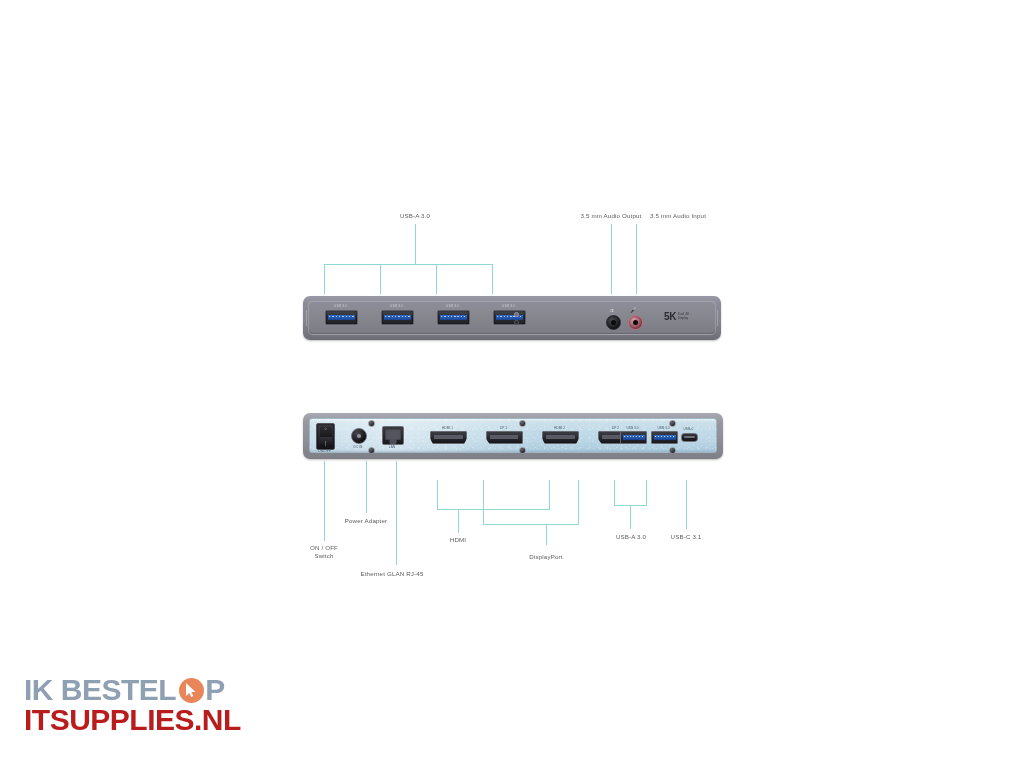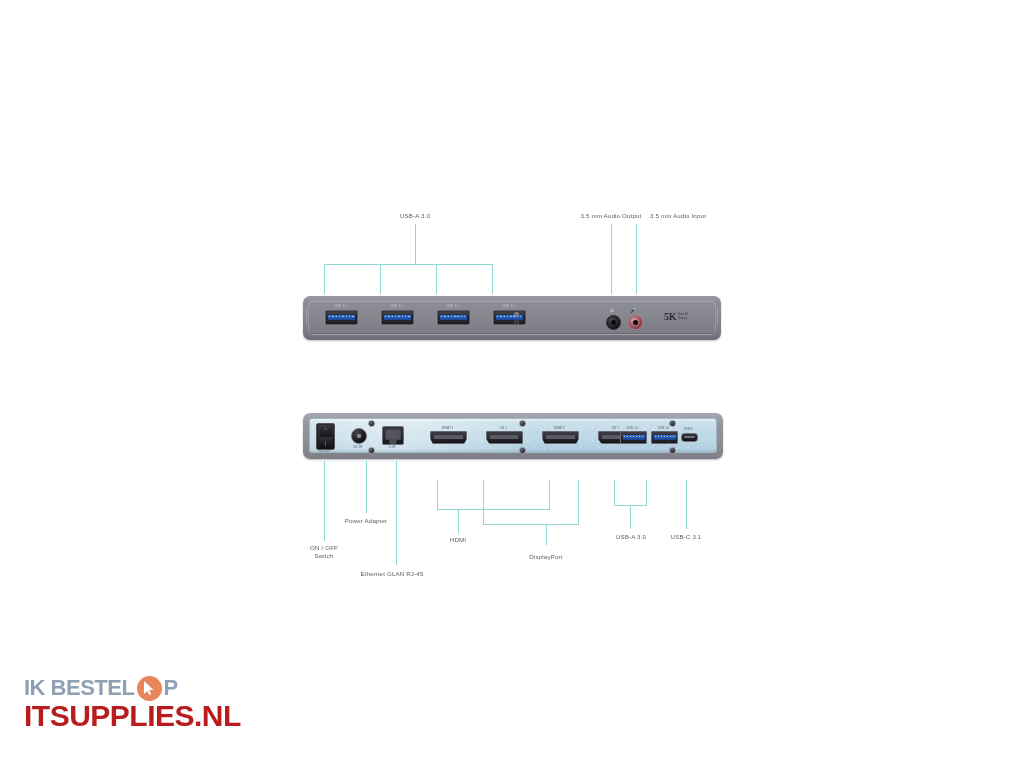--- a/index.html
+++ b/index.html
@@ -23,21 +23,21 @@
     text-align:center;
     transform:translateX(-50%);
   }
 
   
   .ln{position:absolute;background:#8fd8d4;}
   .ln.v{width:1px;}
   .ln.h{height:1px;}
 
   
-  .dock{position:absolute;box-sizing:border-box;font-family:Liberation Serif, serif;}
+  .dock{position:absolute;box-sizing:border-box;}
 
   .front{
     left:303px;top:296px;width:418px;height:44px;
     border-radius:7px;
     background:linear-gradient(180deg,#9a9aa6 0%,#8b8b98 18%,#84848f 55%,#76767f 88%,#6b6b74 100%);
     box-shadow:0 1px 2px rgba(0,0,0,.25);
   }
   .front .inner{
     position:absolute;left:5px;top:4px;right:5px;bottom:5px;
     border-radius:5px;
@@ -237,21 +237,21 @@
 
   
   .cap{
     position:absolute;font-size:3.2px;color:#4a5a66;letter-spacing:.05px;
     transform:translateX(-50%);white-space:nowrap;z-index:6;
   }
 
   
   .logo{position:absolute;left:24px;top:676px;}
   .logo .l1{
-    font-size:22px;font-weight:bold;color:#8fa0b3;letter-spacing:-.5px;
+    font-size:30px;font-weight:bold;color:#8fa0b3;letter-spacing:-.5px;
     line-height:.95;display:flex;align-items:center;
   }
   .logo .l2{
     font-size:30px;font-weight:bold;color:#b91c1c;letter-spacing:-.5px;
     line-height:.95;margin-top:1px;
   }
   .cursorO{
     display:inline-block;width:25px;height:25px;border-radius:50%;
     background:#e8865a;position:relative;margin:0 1px 0 3px;vertical-align:middle;
   }

